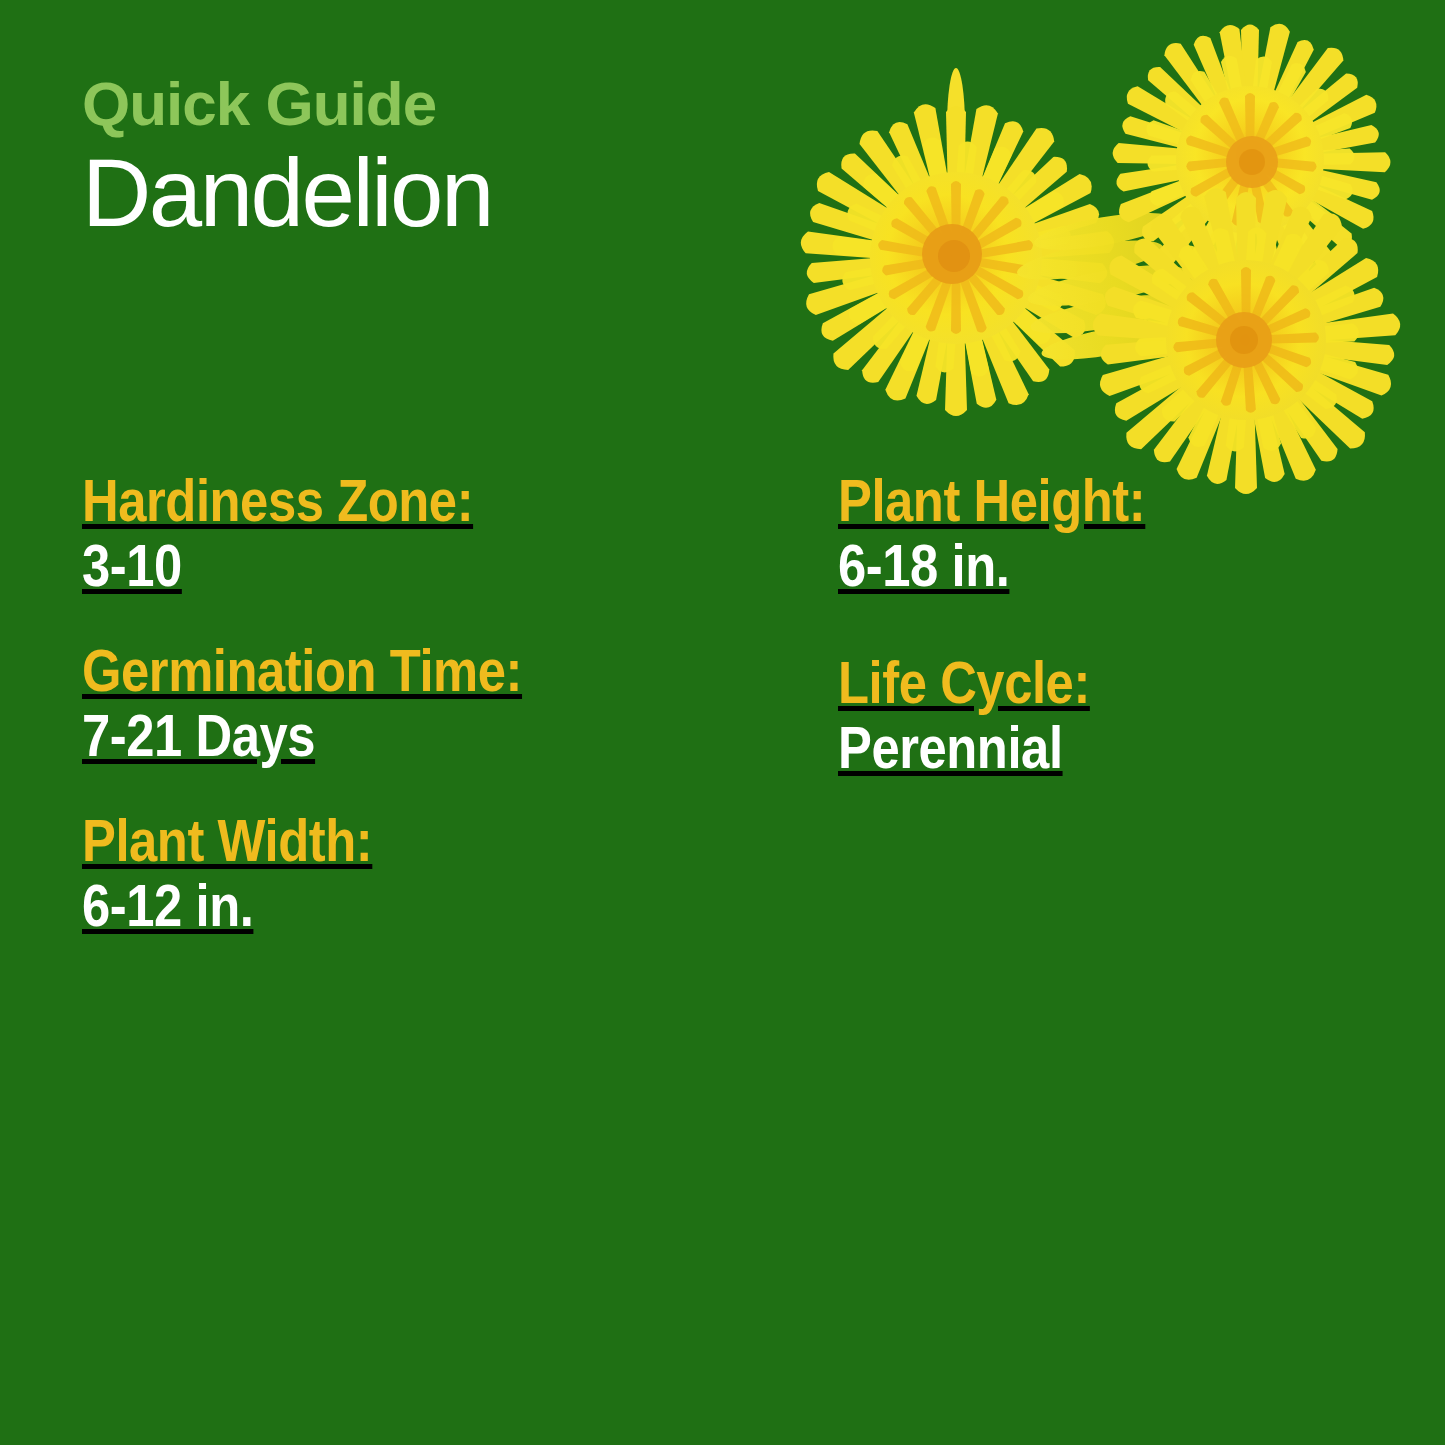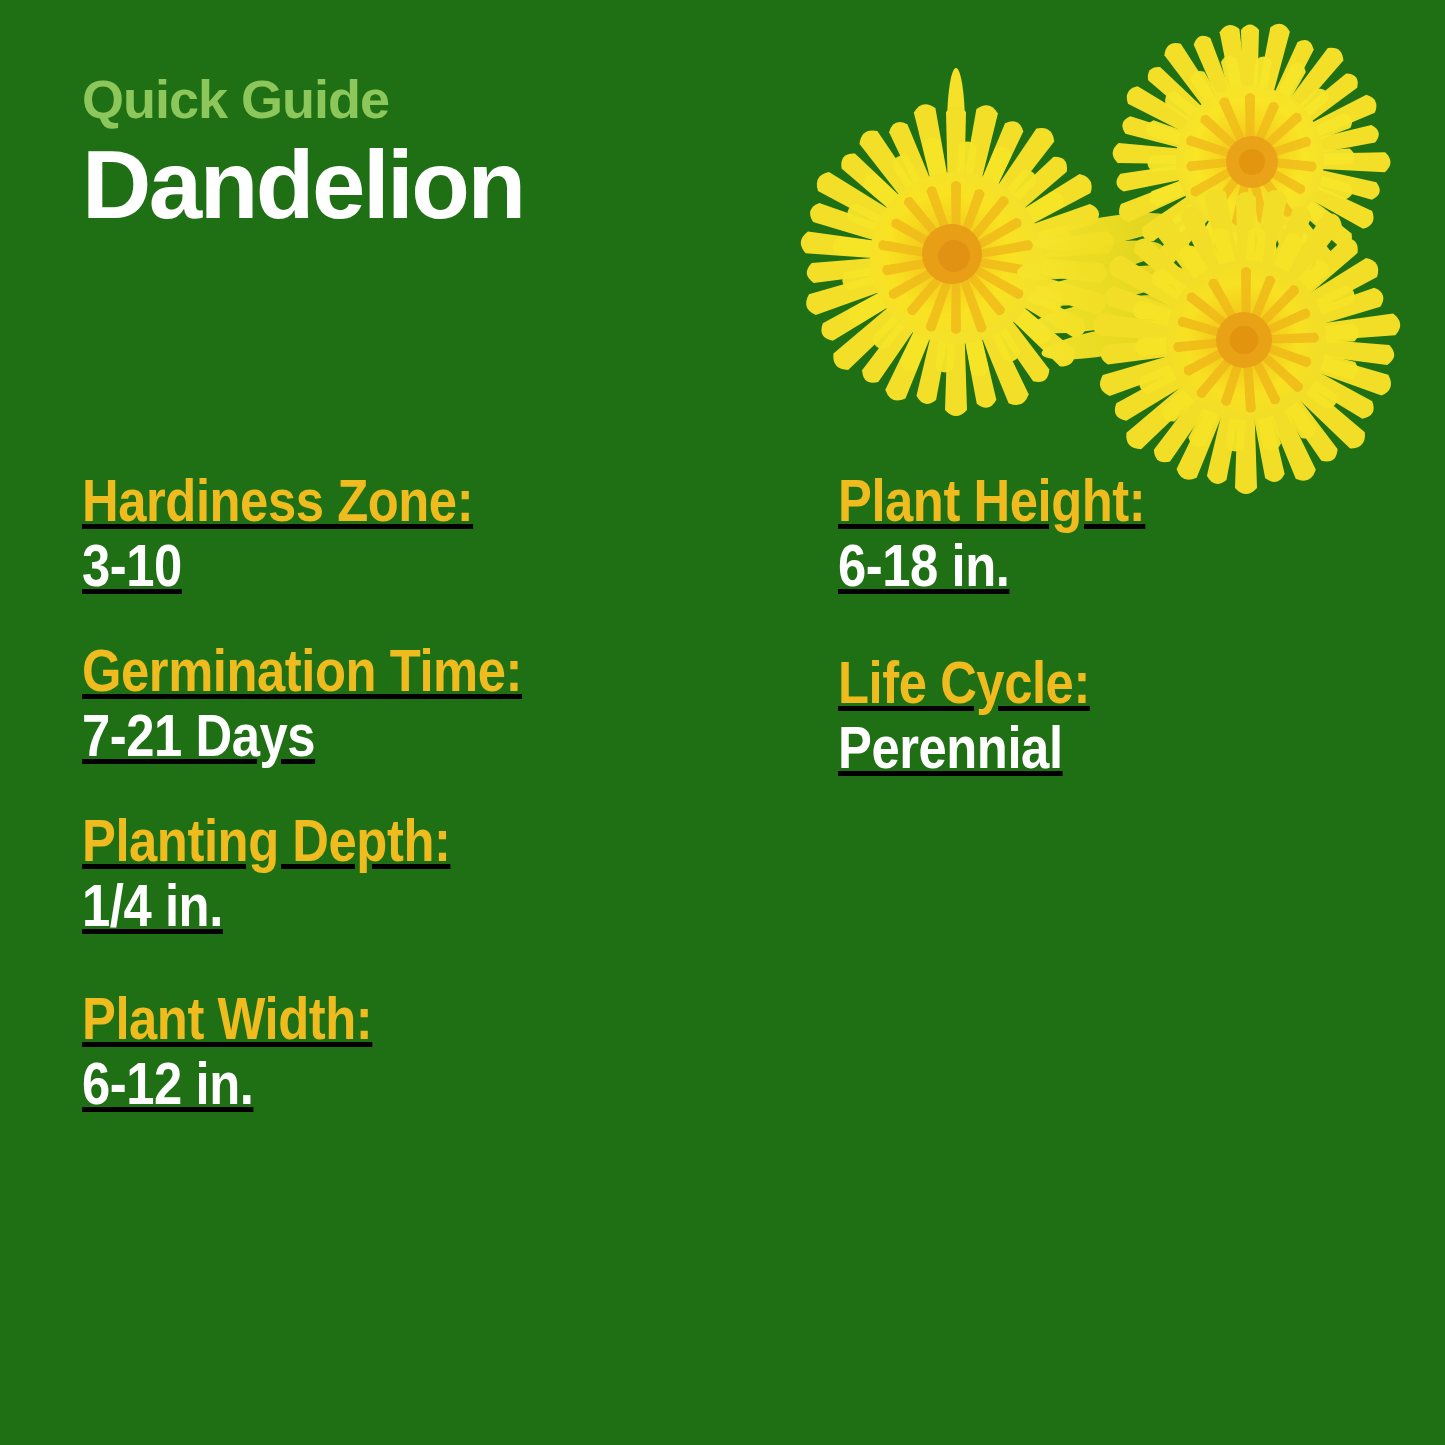--- a/index.html
+++ b/index.html
@@ -20,30 +20,30 @@
   #header {
     position: absolute;
     left: 82px;
     top: 72px;
     width: 680px;
   }
   .kicker {
     color: #8dc65a;
     font-family: "Liberation Sans", sans-serif;
     font-weight: bold;
-    font-size: 54px;
+    font-size: 62px;
     line-height: 1.02;
     letter-spacing: -1px;
     margin: 0;
     white-space: nowrap;
   }
   .maintitle {
     color: #ffffff;
     font-family: "Liberation Sans", sans-serif;
-    font-weight: bold;
+    font-weight: normal;
     font-size: 96px;
     line-height: 1.05;
     letter-spacing: -2.5px;
     margin: 8px 0 0 0;
     white-space: nowrap;
   }
 
   
   #flower-art {
     position: absolute;
@@ -786,24 +786,20 @@
 
   <div class="column" id="col-left">
     <div class="fact">
       <span class="fact-label">Hardiness Zone:</span>
       <span class="fact-value">3-10</span>
     </div>
     <div class="fact">
       <span class="fact-label">Germination Time:</span>
       <span class="fact-value">7-21 Days</span>
     </div>
-    <div class="fact gap-lg">
-      <span class="fact-label">Planting Depth:</span>
-      <span class="fact-value">1/4 in.</span>
-    </div>
     <div class="fact">
       <span class="fact-label">Plant Width:</span>
       <span class="fact-value">6-12 in.</span>
     </div>
   </div>
 
   <div class="column" id="col-right">
     <div class="fact gap-lg">
       <span class="fact-label">Plant Height:</span>
       <span class="fact-value">6-18 in.</span>

